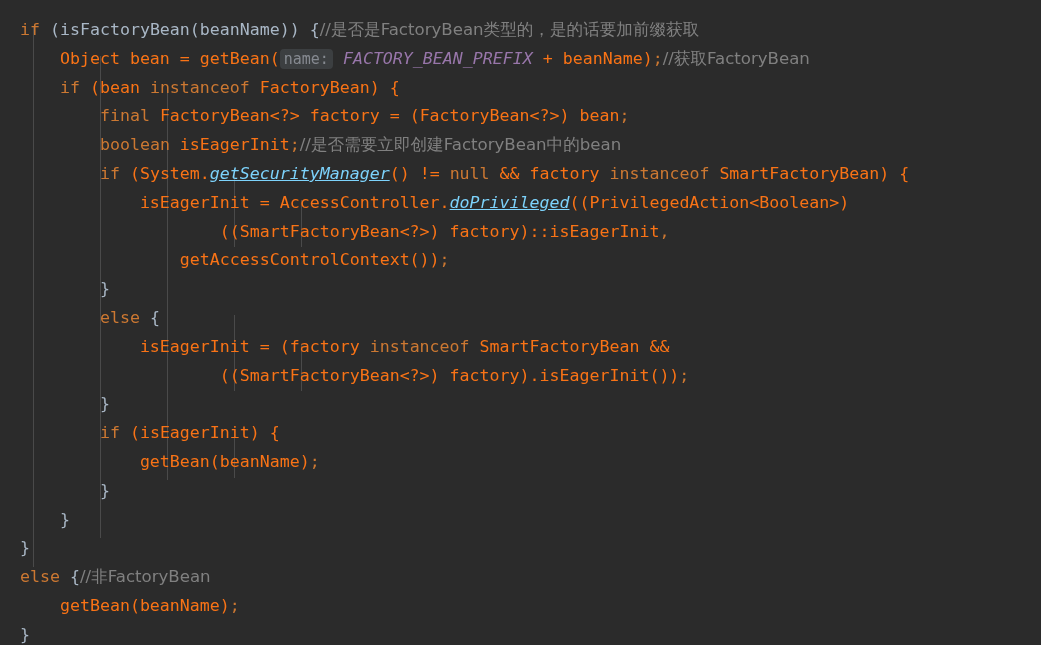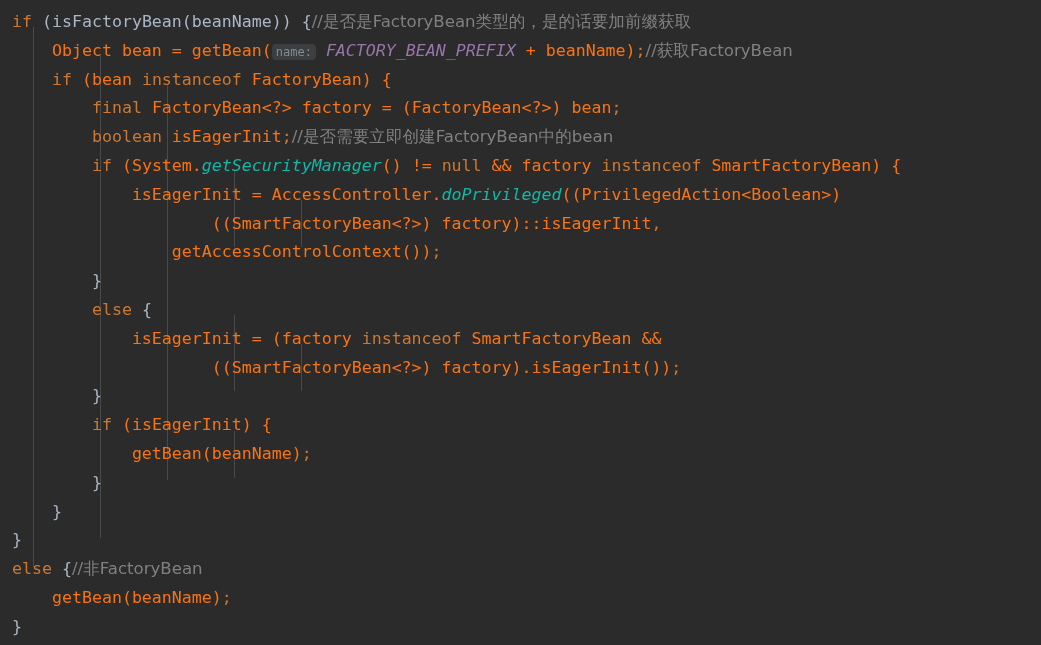--- a/index.html
+++ b/index.html
@@ -12,21 +12,21 @@
     height: 645px;
     overflow: hidden;
     font-family: "DejaVu Sans Mono", "Liberation Mono", monospace;
   }
 
   #editor {
     position: relative;
     width: 1041px;
     height: 645px;
     background: #2b2b2b;
-    padding: 8px;
+    padding: 16px;
     box-sizing: border-box;
   }
 
   
   .guides {
     position: absolute;
     top: 0; left: 0;
     width: 1041px; height: 645px;
     pointer-events: none;
   }
@@ -53,27 +53,27 @@
     padding-left: 4px;
   }
 
   
   .kw   { color: #cc7832; }              
   .id   { color: #f97316; }              
   .punc { color: #a9b7c6; }              
   .semi { color: #cc7832; }              
   .cn   { color: #808080; font-family: "DejaVu Sans", "Liberation Sans", sans-serif; }
   .const{ color: #9876aa; font-style: italic; text-align: right; }   
-  .stm  { color: #14b8a6; font-style: italic; }   
+  .stm  { color: #7dd3fc; font-style: italic; text-decoration: underline; }   
   .hint {
     color: #868a91;
     background: #3c3f41;
     border-radius: 4px;
     padding: 1px 4px;
-    font-size: 12px;
+    font-size: 15px;
   }
 </style>
 </head>
 <body>
 
 <div id="editor">
 
   <div class="guides">
       <div class="guide" style="left: 33px; top: 27px; height: 540px;"></div>
       <div class="guide" style="left: 100px; top: 56px; height: 482px;"></div>

